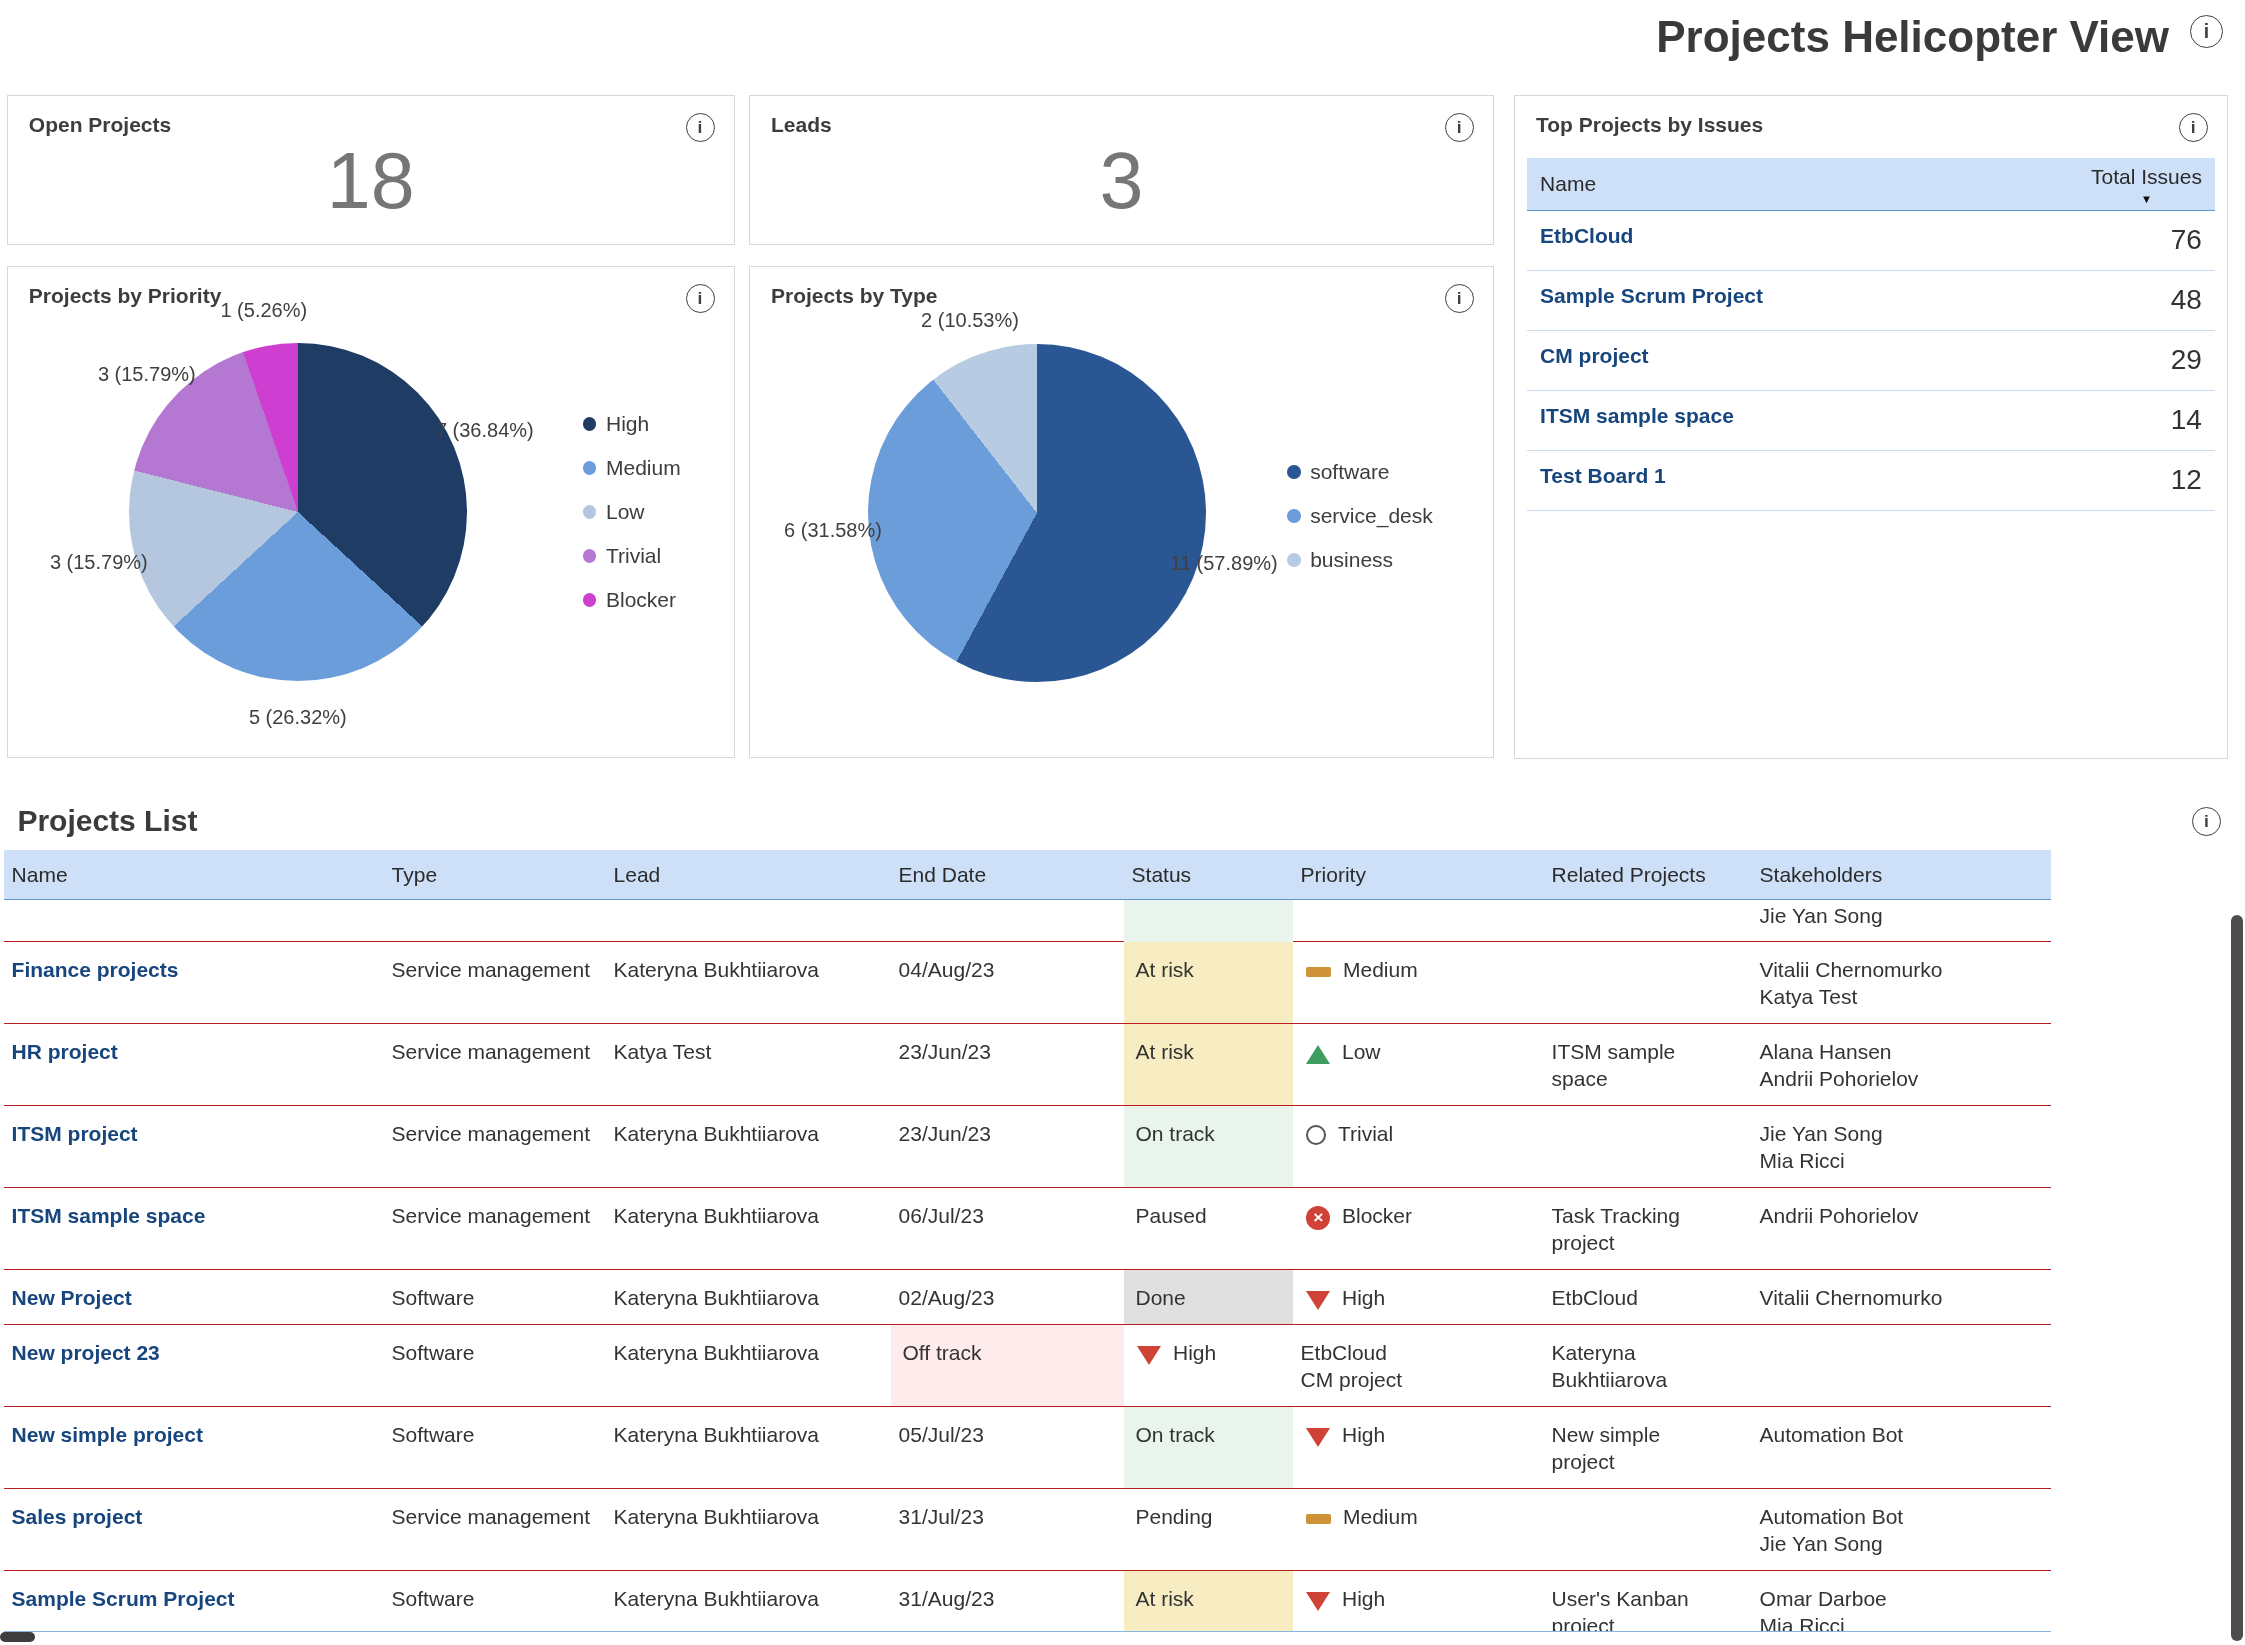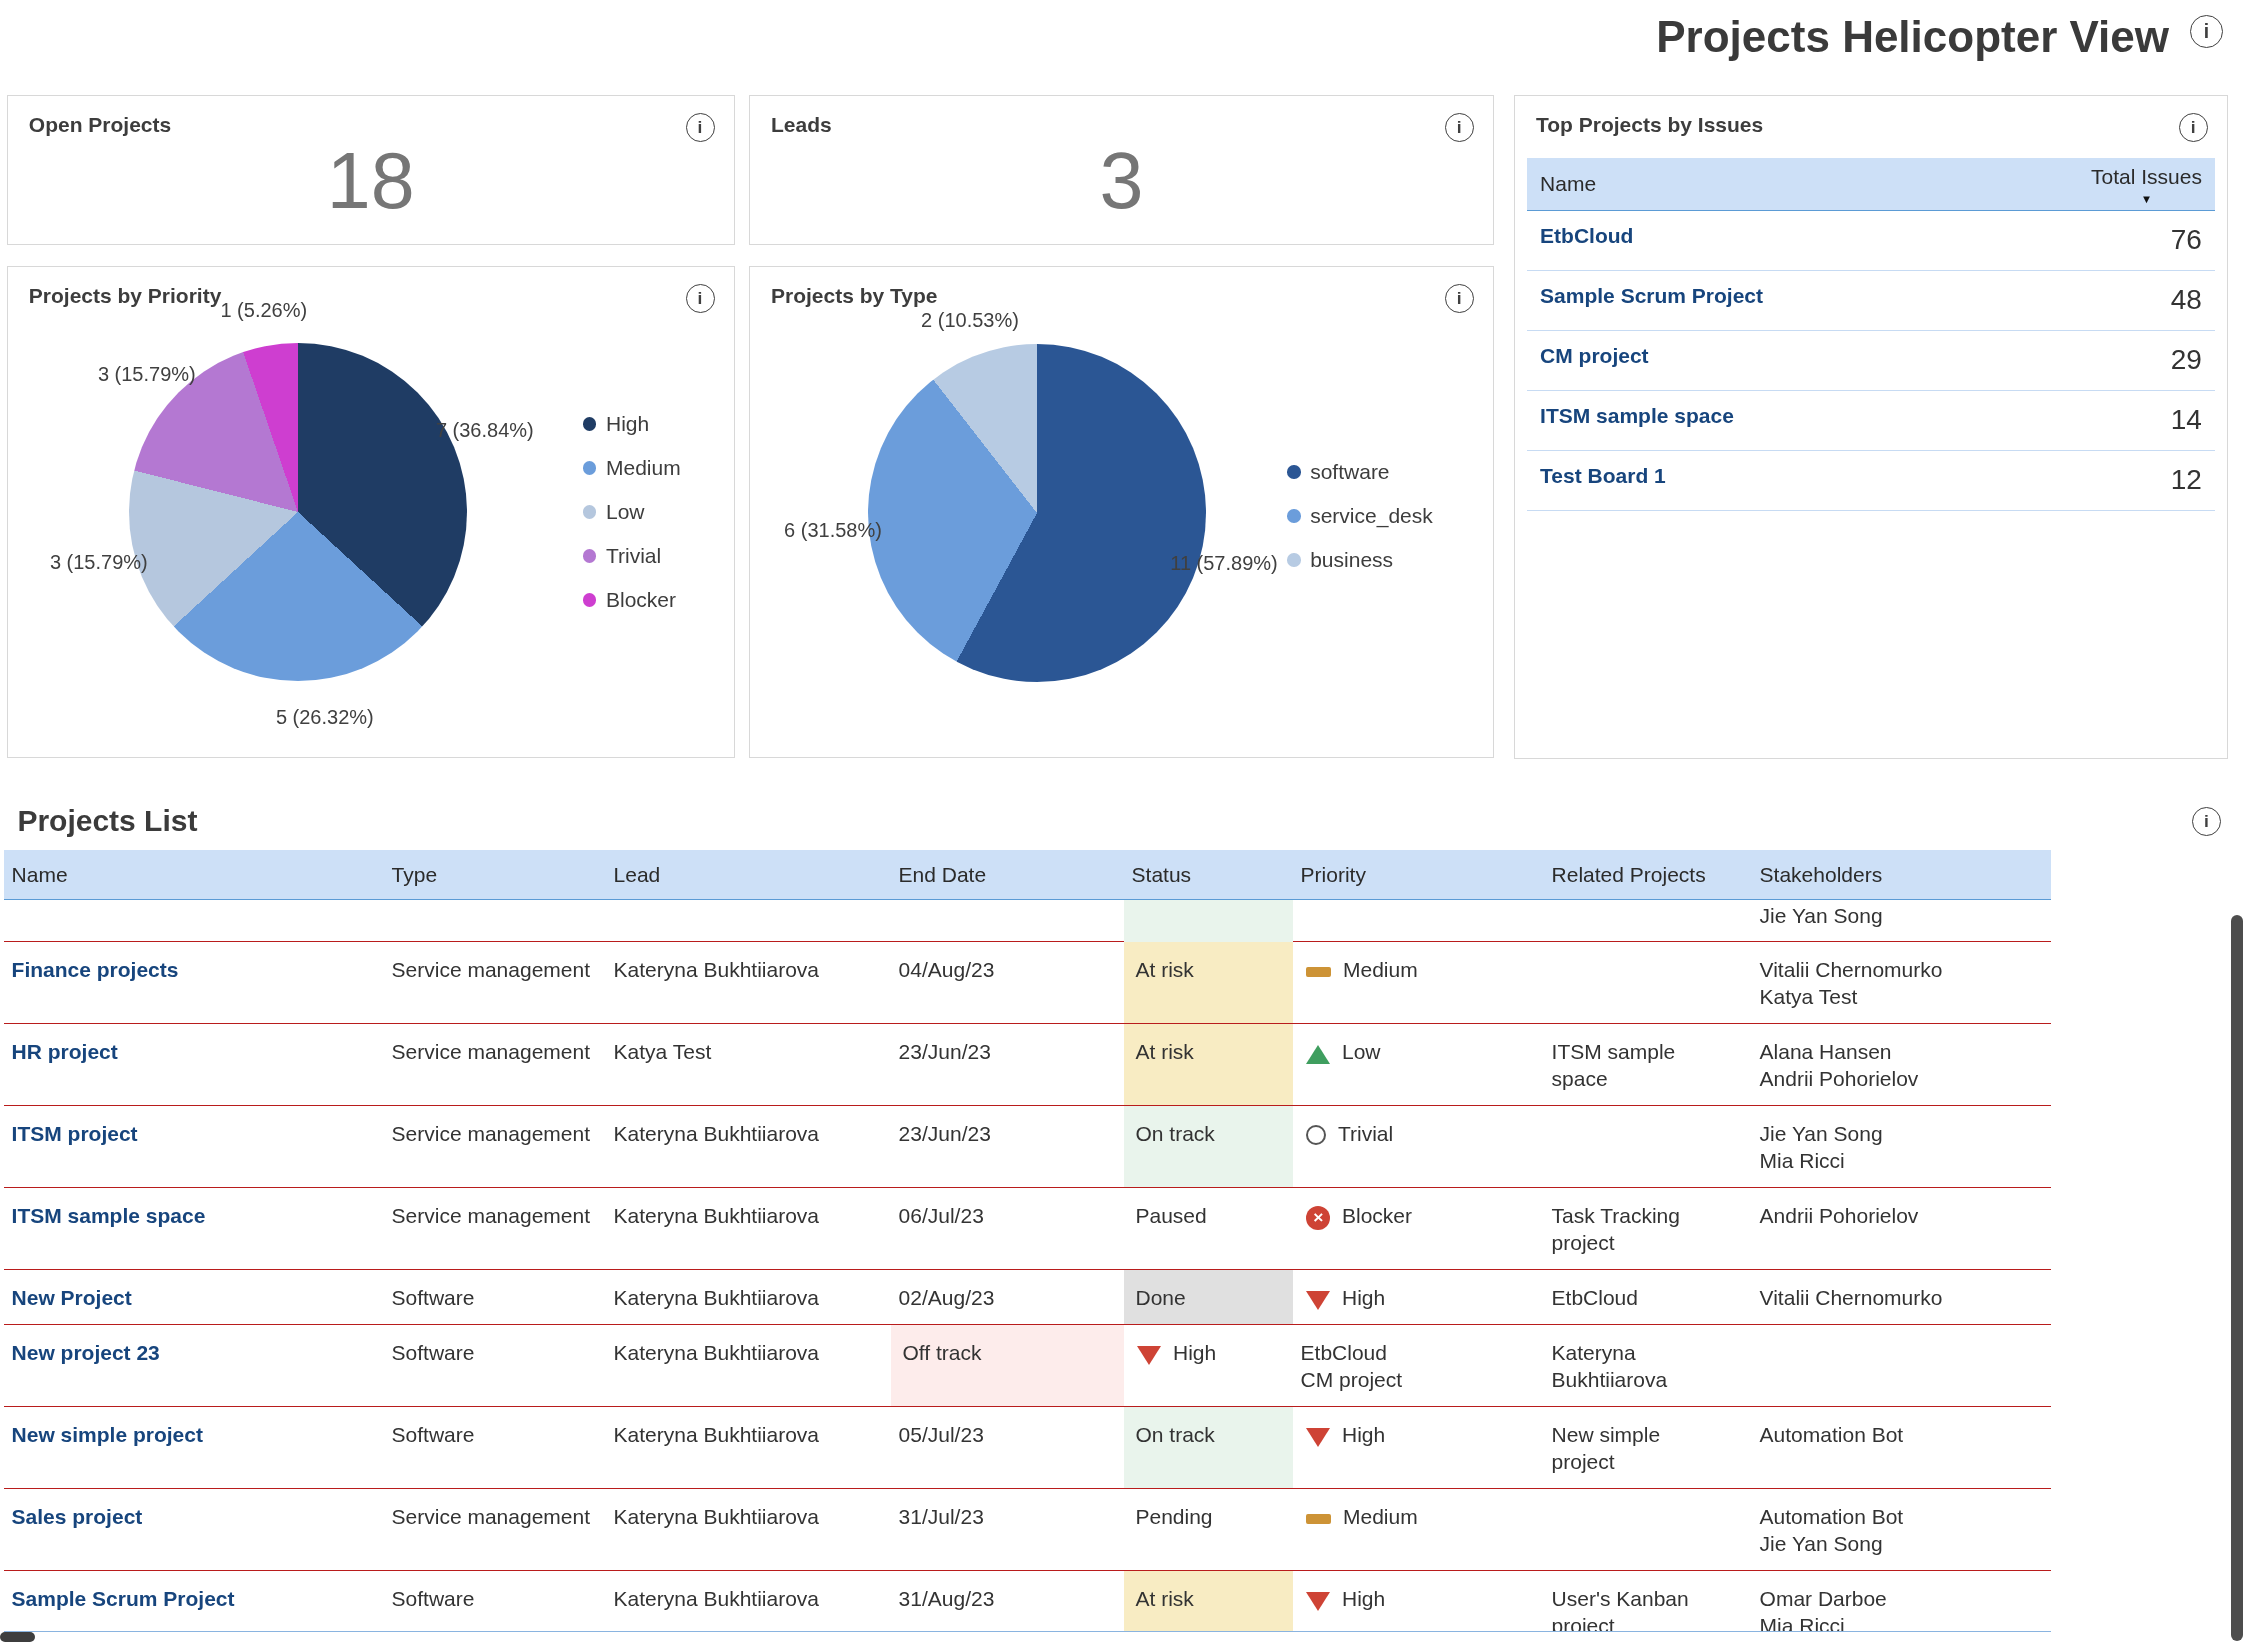--- a/index.html
+++ b/index.html
@@ -142,21 +142,21 @@
 
   <section class="card" id="card-priority">
     <div class="card-head">
       <h2>Projects by Priority</h2>
       <span class="info-icon">i</span>
     </div>
     <div class="pie-area">
       <div class="pie" id="pie-0" style="background: conic-gradient(rgb(31, 60, 100) 0deg, rgb(31, 60, 100) 132.632deg, rgb(107, 157, 219) 132.632deg, rgb(107, 157, 219) 227.368deg, rgb(181, 199, 222) 227.368deg, rgb(181, 199, 222) 284.211deg, rgb(180, 120, 210) 284.211deg, rgb(180, 120, 210) 341.053deg, rgb(206, 62, 208) 341.053deg, rgb(206, 62, 208) 360deg);"></div>
       <div id="labels-0">
           <div class="pie-label" style="left: 477px; top: 163px;">7 (36.84%)</div>
-          <div class="pie-label" style="left: 290px; top: 450px; margin-left: 27px;">5 (26.32%)</div>
+          <div class="pie-label" style="left: 290px; top: 450px;">5 (26.32%)</div>
           <div class="pie-label" style="left: 91px; top: 295px;">3 (15.79%)</div>
           <div class="pie-label" style="left: 139px; top: 107px;">3 (15.79%)</div>
           <div class="pie-label" style="left: 256px; top: 43px;">1 (5.26%)</div>
         </div>
       <ul class="legend" id="legend-0">
           <li>
             <div class="dot" style="background: rgb(31, 60, 100);"></div>
             <div class="lg-label">High</div>
           </li>
           <li>

